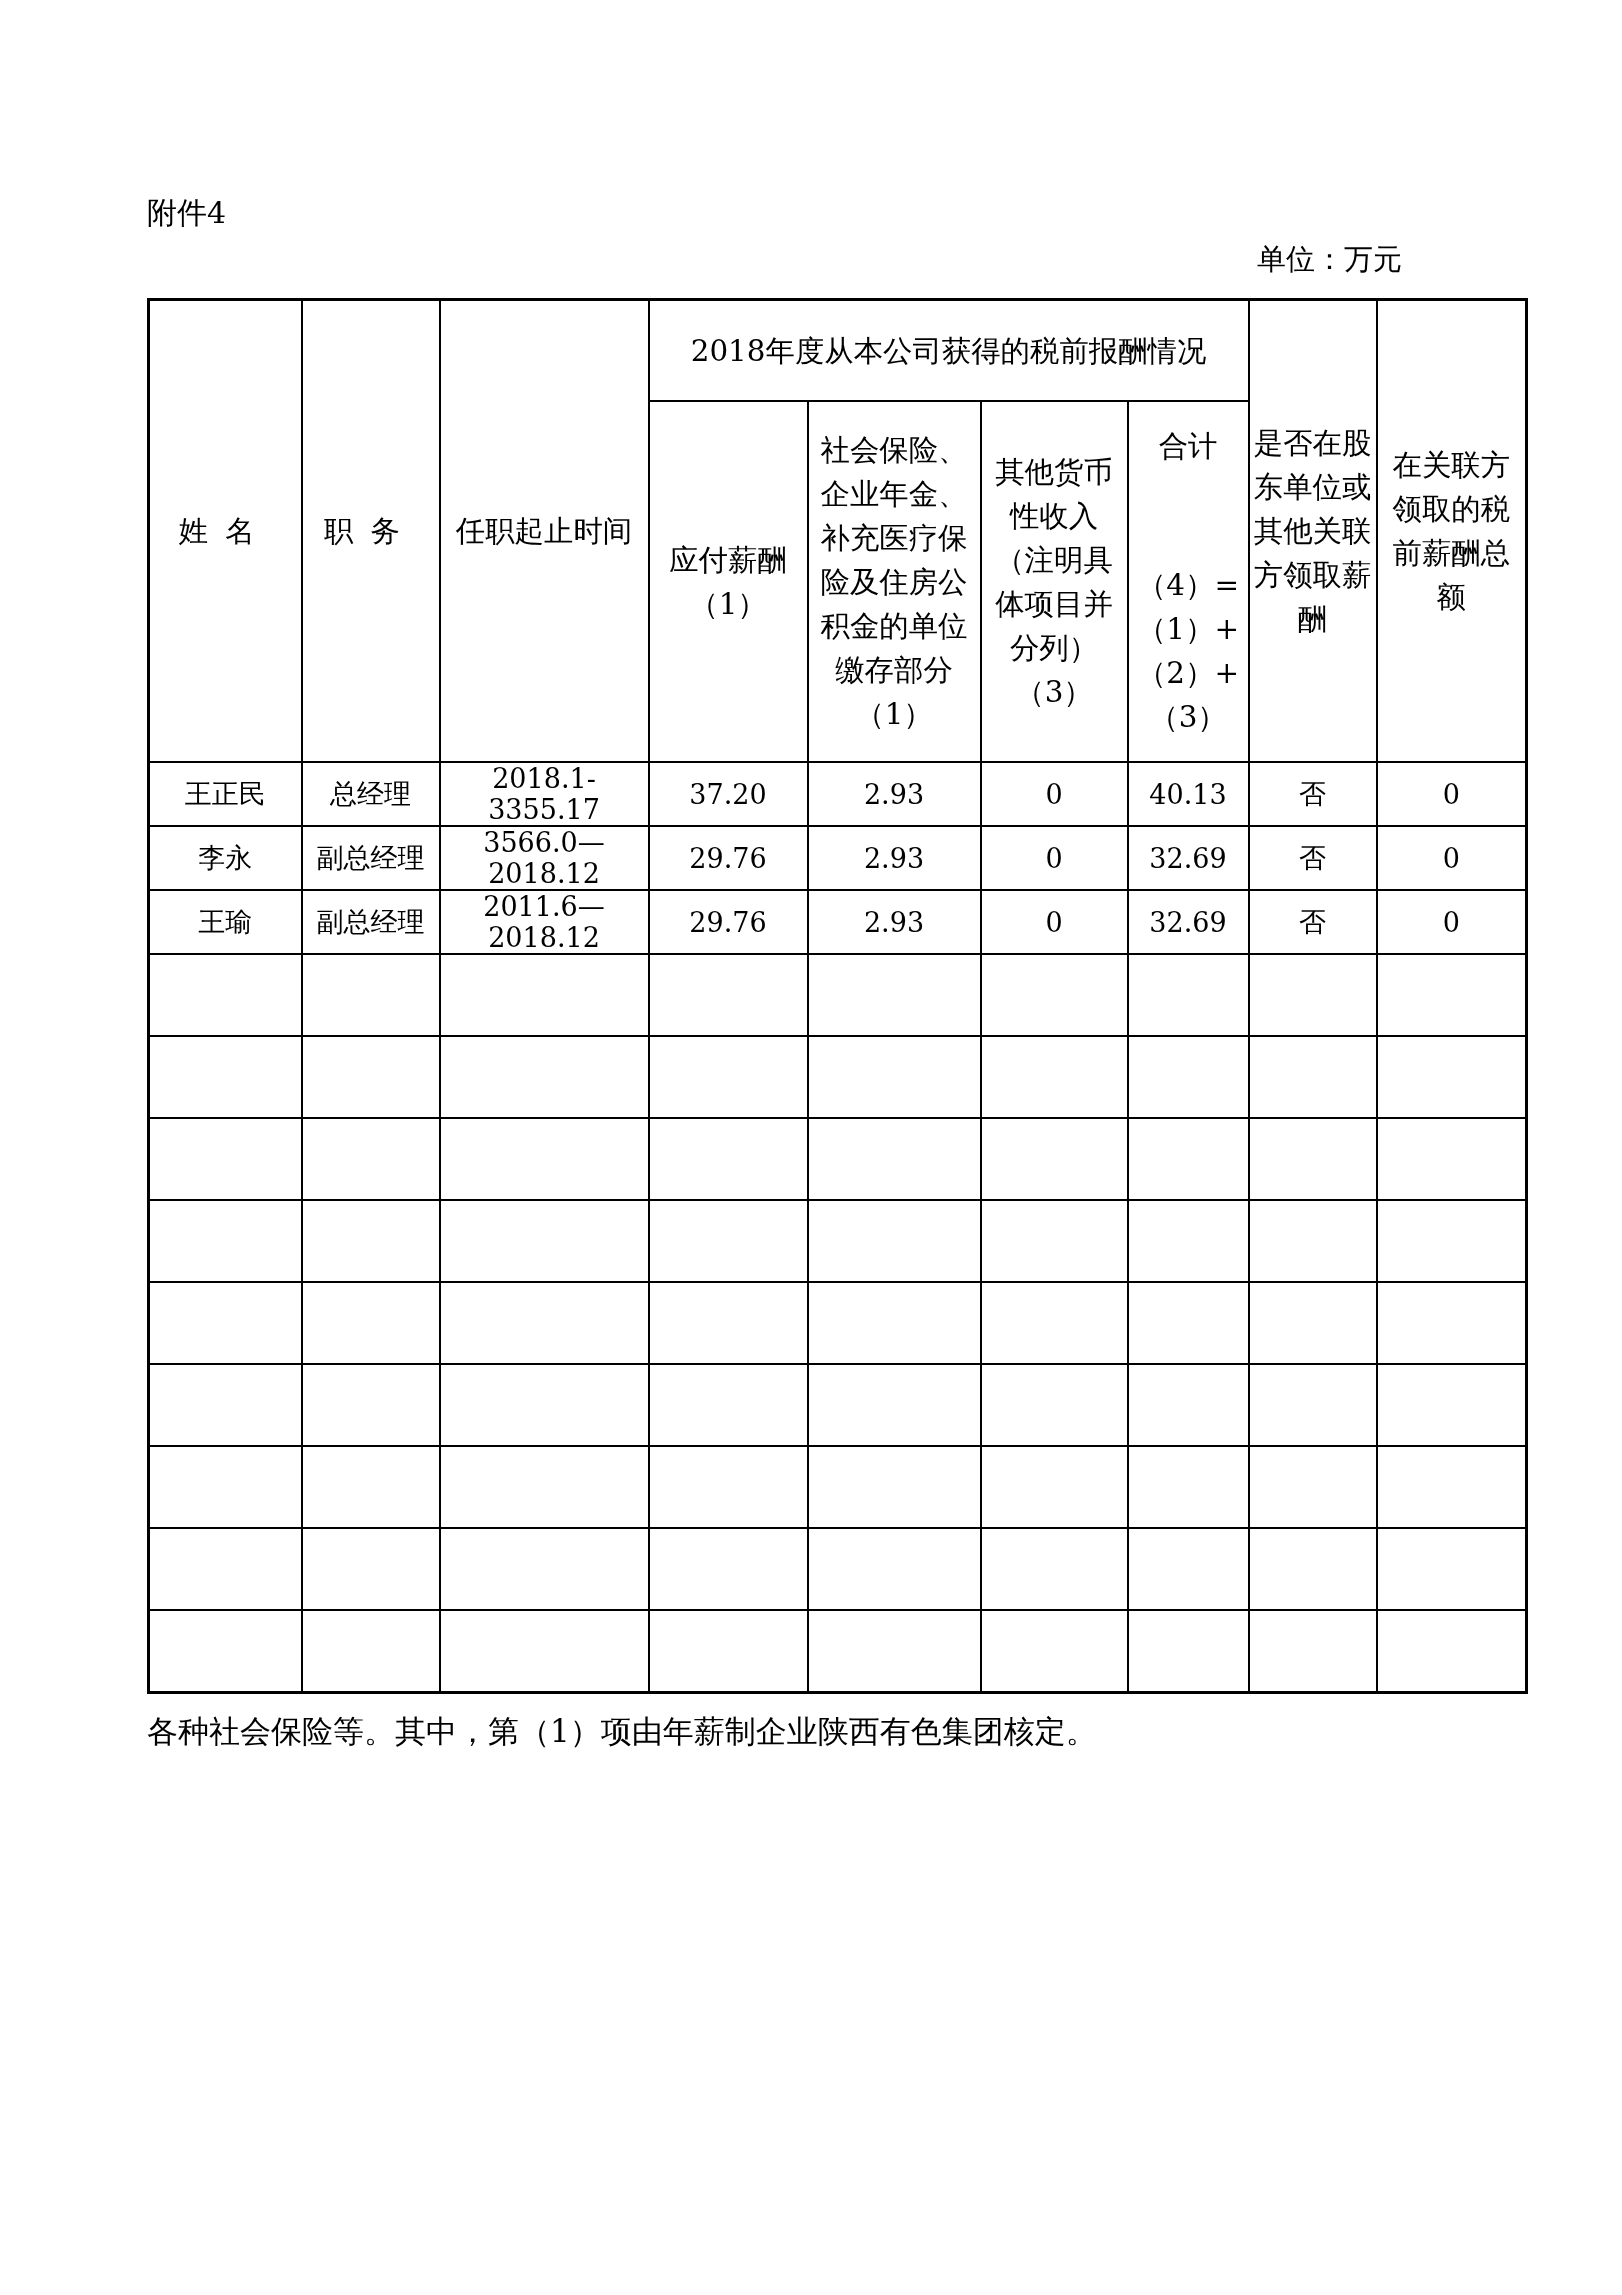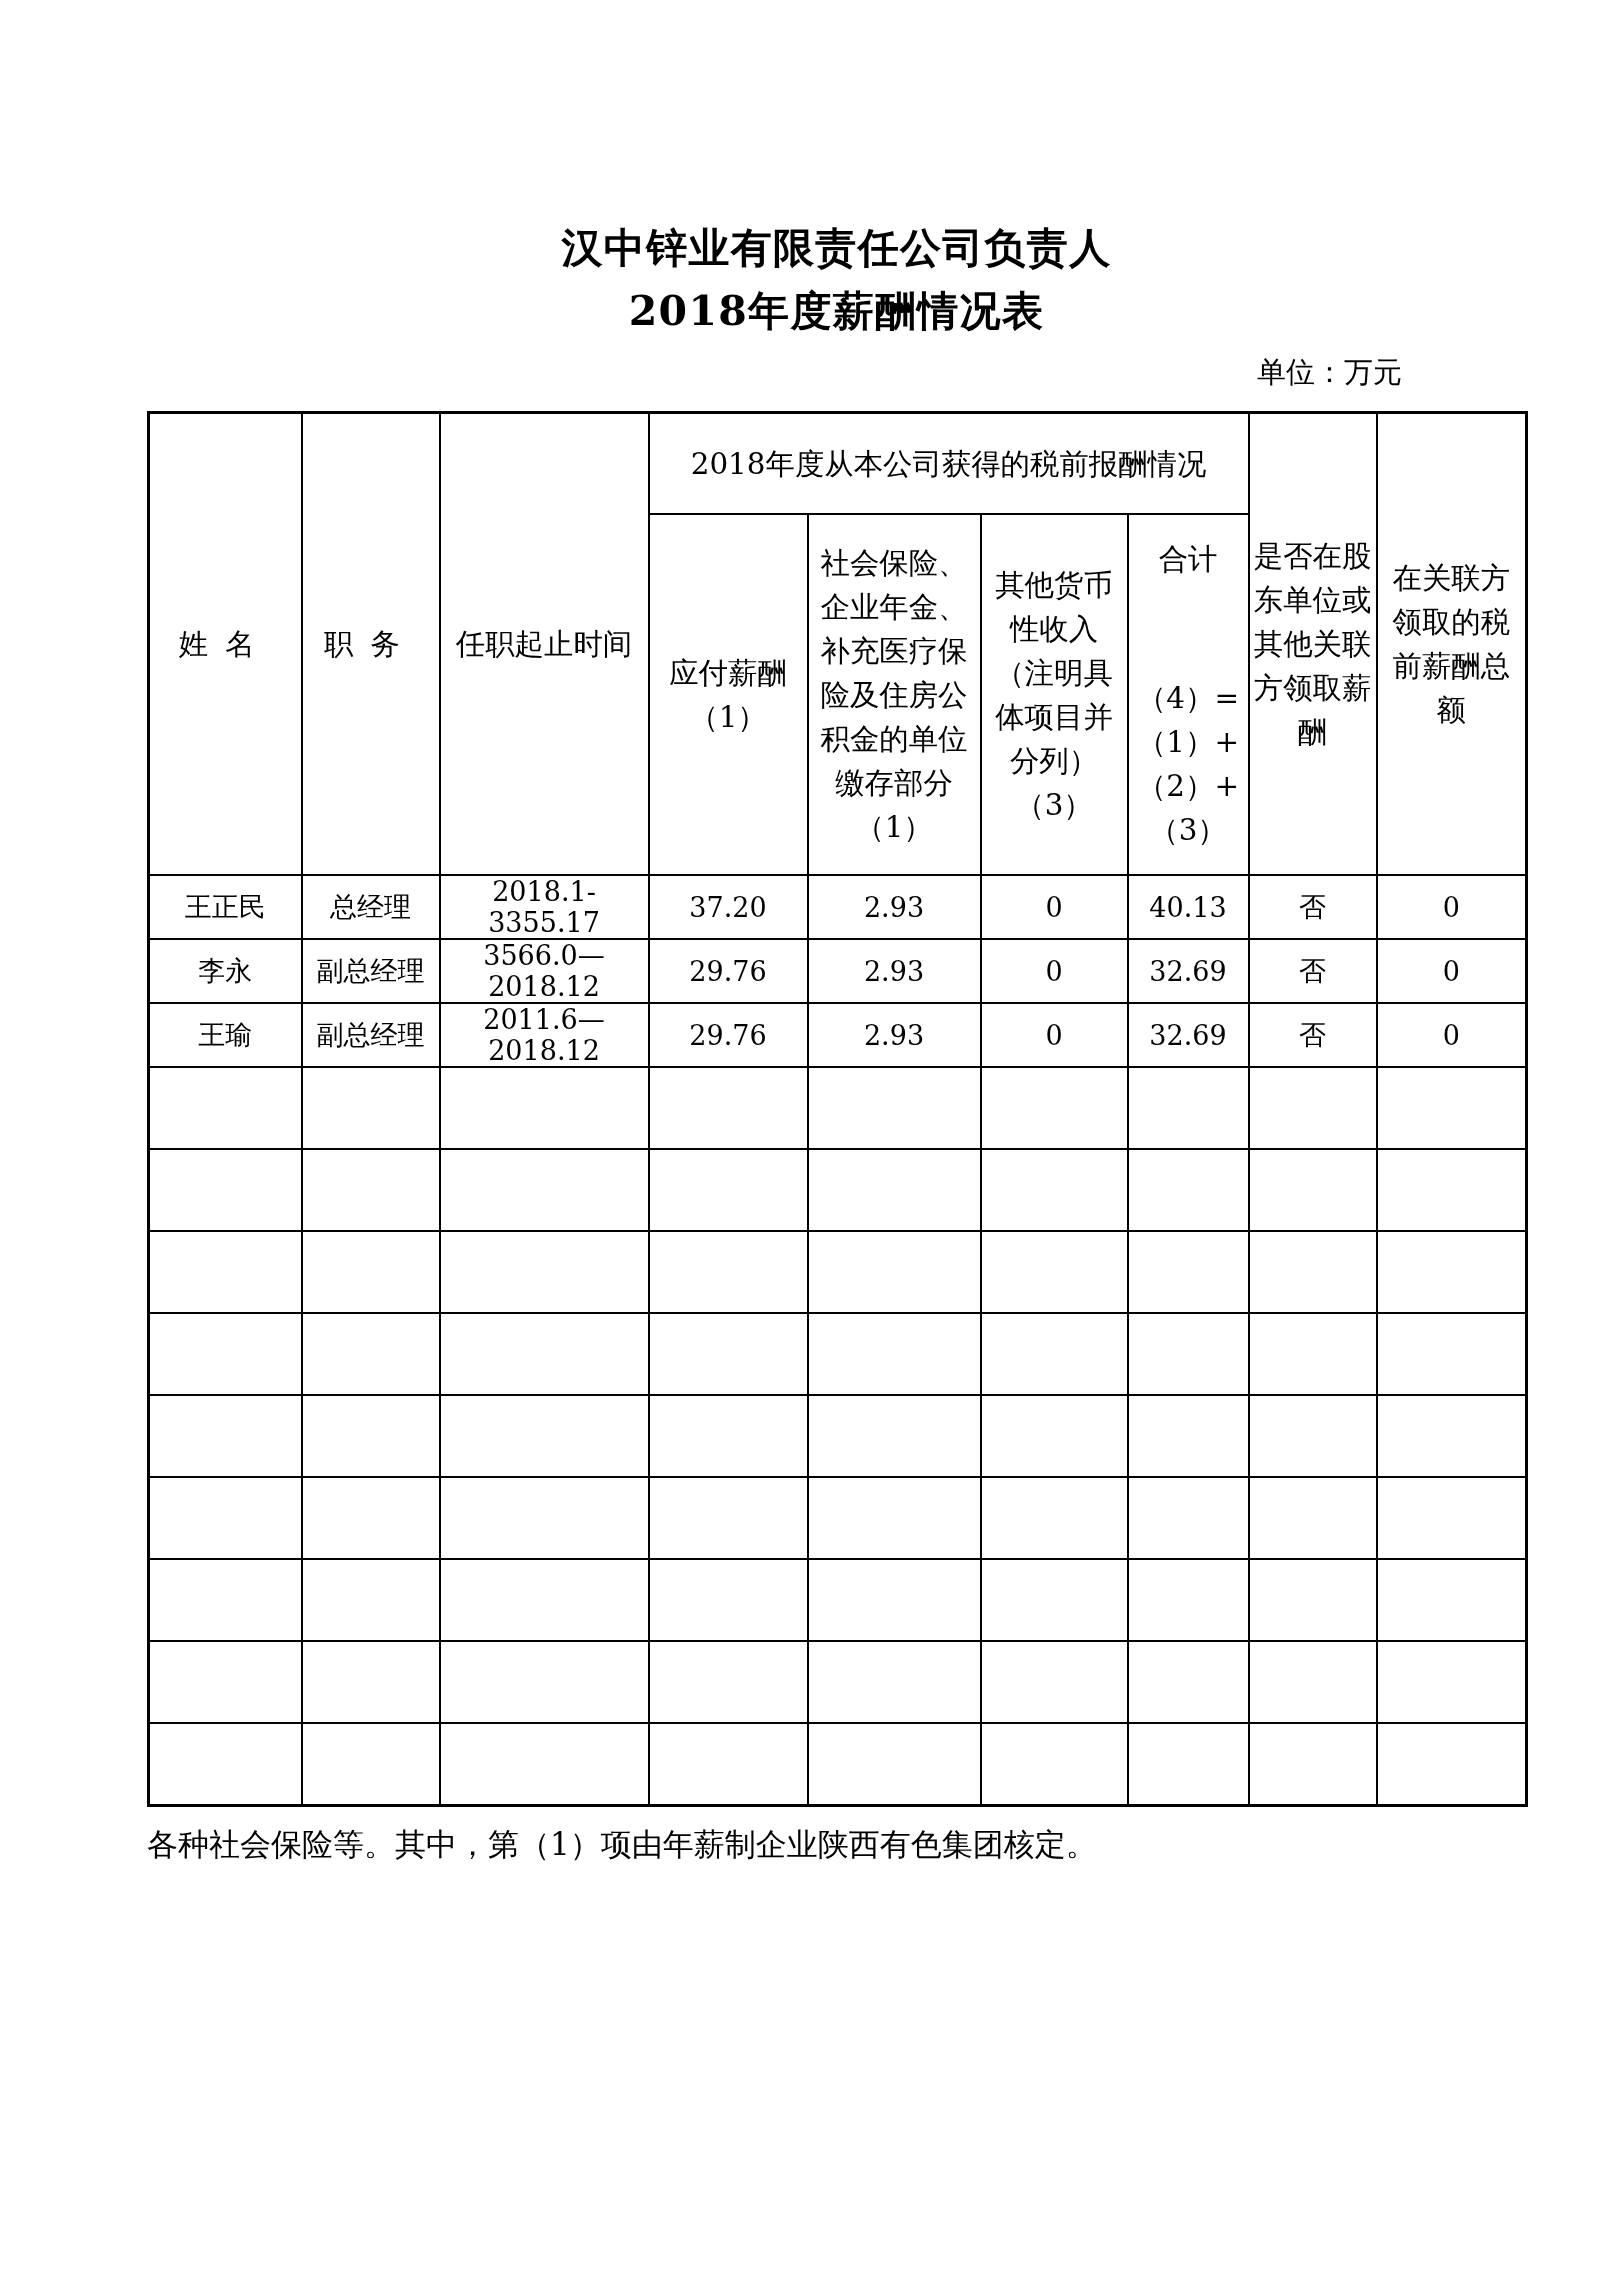--- a/index.html
+++ b/index.html
@@ -90,25 +90,22 @@
     font-size: 31px;
     line-height: 46px;
     text-align: left;
   }
 </style>
 </head>
 <body>
 
 <div class="page">
 
-
-  <div class="title-block">
-    <div class="title-line">汉中锌业有限责任公司负责人</div>
-    <div class="title-line">2018年度薪酬情况表</div>
-  </div>
+  <div class="attachment-label">附件4</div>
+
 
   <div class="unit-row">单位：万元</div>
 
   <table class="salary-table">
     <colgroup>
       <col class="c1">
         <col class="c2">
         <col class="c3">
         <col class="c4">
         <col class="c5">

